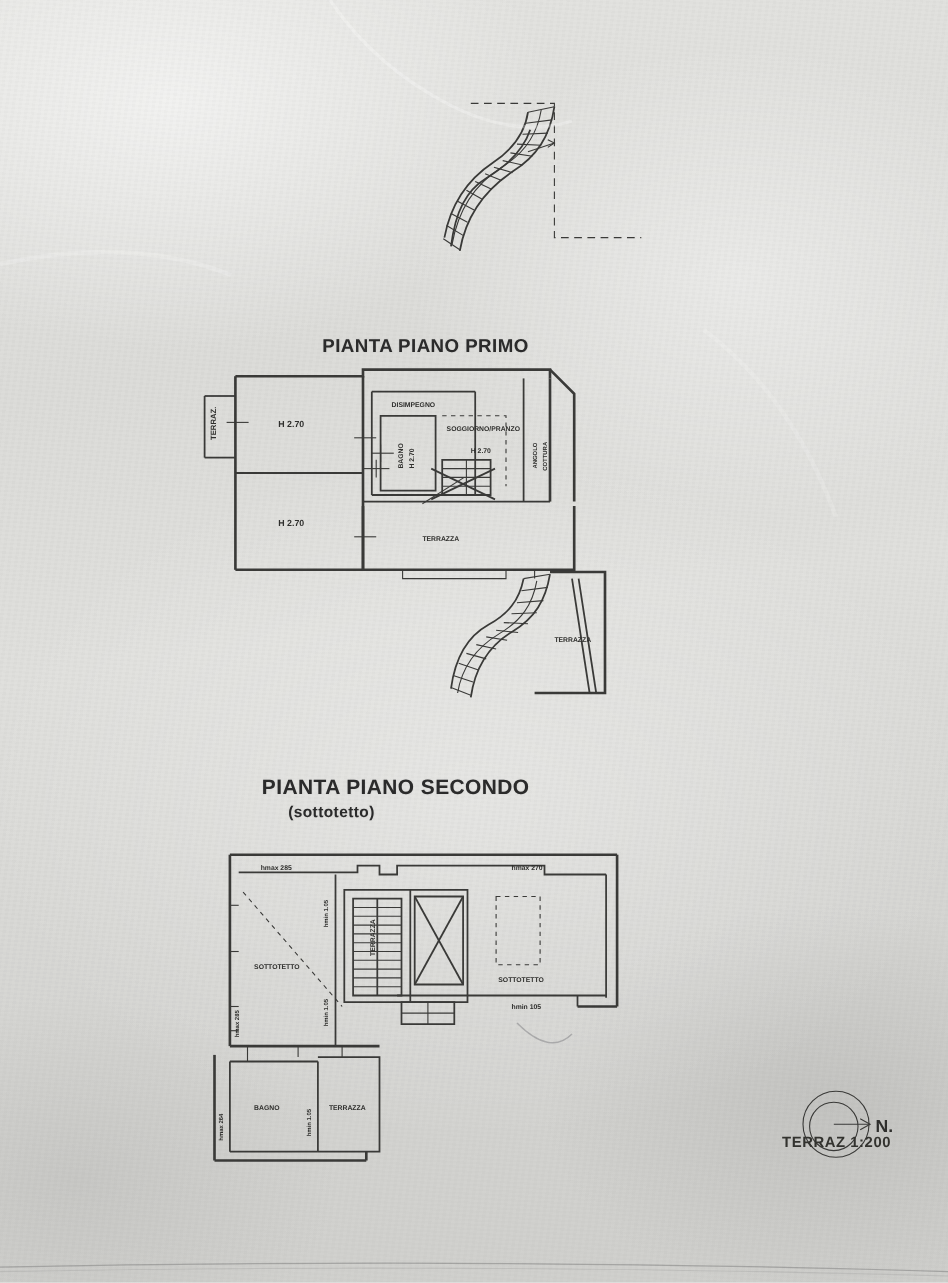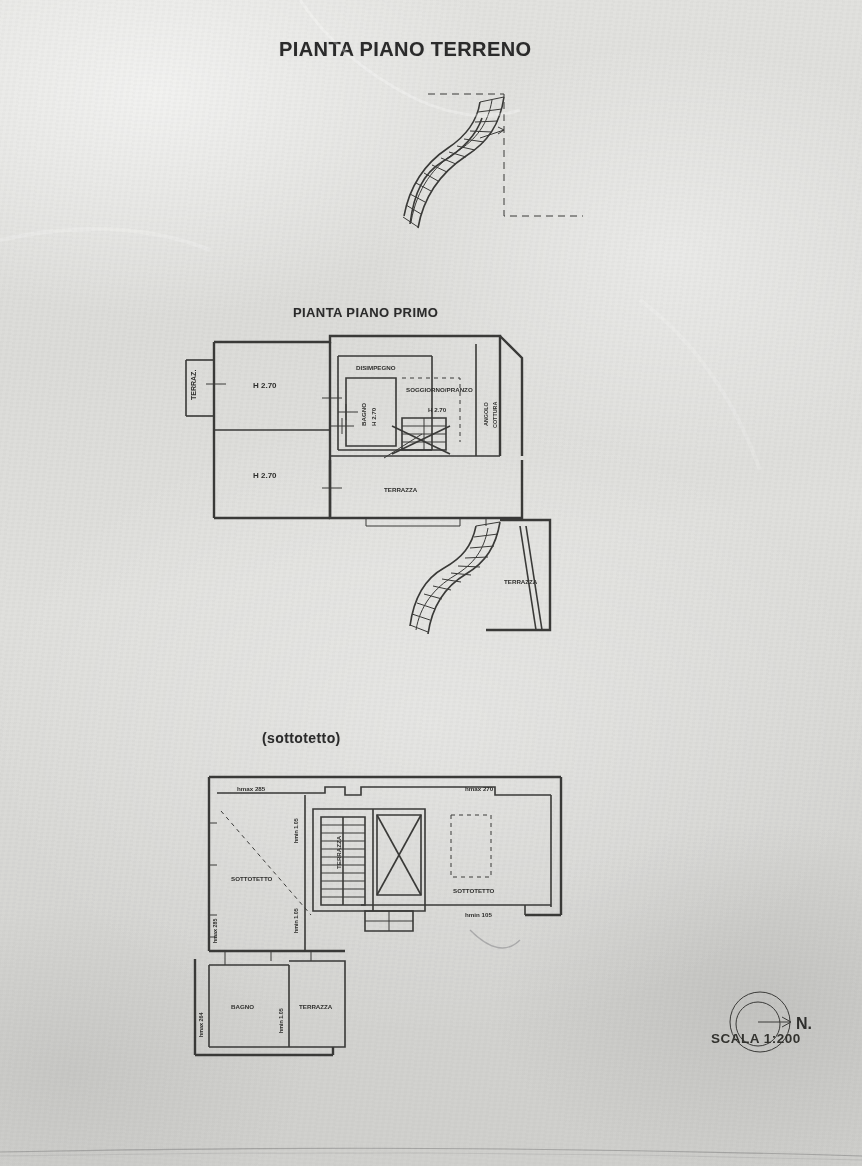--- a/index.html
+++ b/index.html
@@ -32,21 +32,21 @@
 
   .title{
     position:absolute;
     color:#2b2b2b;
     font-weight:bold;
     letter-spacing:.4px;
     white-space:nowrap;
     text-shadow:0 0 1px rgba(120,120,120,.35);
   }
   #t-terreno{left:279px;top:38px;font-size:20px;}
-  #t-primo{left:293px;top:305px;font-size:13px;}
+  #t-primo{left:293px;top:305px;font-size:17px;}
   #t-secondo{left:238px;top:706px;font-size:19px;}
   #t-sottotetto{left:262px;top:730px;font-size:14px;}
 
   .planwrap{position:absolute;}
   #plan-ground{left:380px;top:80px;width:230px;height:180px;}
   #plan-first{left:170px;top:330px;width:430px;height:330px;}
   #plan-second{left:165px;top:765px;width:440px;height:300px;}
   #compass{right:30px;bottom:108px;position:absolute;width:110px;height:70px;}
   #scala{
     position:absolute;left:711px;top:1031px;
@@ -66,22 +66,22 @@
   .s6{font-size:6.2px;}
   .s7{font-size:7px;}
   .s8{font-size:8px;}
   .s5{font-size:5.4px;}
 </style>
 </head>
 <body>
 
 <div id="sheet">
 
-  <div class="title" id="t-terreno">PIANTA PIANO TERRENO</div>
   <div class="title" id="t-primo">PIANTA PIANO PRIMO</div>
+  <div class="title" id="t-secondo">PIANTA PIANO SECONDO</div>
   <div class="title" id="t-sottotetto">(sottotetto)</div>
 
   <div class="planwrap" id="plan-ground">
     <svg width="230" height="180" viewBox="0 0 230 180">
 
       <path class="ln thin dash" d="M48 14 L124 14 L124 136 L203 136"></path>
 
       <path class="ln med" d="M124 17 C120 44, 108 62, 86 76 C62 92, 44 114, 38 148"></path>
       <path class="ln med" d="M124 44 C118 62, 104 76, 84 88 C66 99, 56 118, 52 150" transform="translate(-22,-6)"></path>
 
@@ -303,21 +303,21 @@
   <div id="compass">
     <svg width="110" height="70" viewBox="0 0 110 70">
       <circle class="ln thin" cx="38" cy="34" r="30"></circle>
       <circle class="ln thin" cx="36" cy="36" r="22"></circle>
       <line class="ln thin" x1="36" y1="34" x2="68" y2="34"></line>
       <path class="ln thin" d="M60 29 L69 34 L60 39"></path>
       <text class="lbl" style="font-size:16px;" x="74" y="41">N.</text>
     </svg>
   </div>
 
-  <div id="scala">SCALA 1:200</div>
+  <div id="scala">TERRAZ 1:200</div>
 
   <svg id="creases" width="862" height="1166" viewBox="0 0 862 1166">
     <path d="M0 1152 Q430 1143 862 1156" stroke="#9a9a98" stroke-width="1.1" fill="none" opacity=".8"></path>
     <path d="M0 1156 Q430 1148 862 1160" stroke="#b4b4b2" stroke-width="1" fill="none" opacity=".6"></path>
     <path d="M300 0 Q340 60 410 96 Q470 126 520 110" stroke="#ffffff" stroke-width="3" fill="none" opacity=".28"></path>
     <path d="M0 240 Q120 214 210 250" stroke="#ffffff" stroke-width="4" fill="none" opacity=".2"></path>
     <path d="M640 300 Q720 360 760 470" stroke="#ffffff" stroke-width="4" fill="none" opacity=".16"></path>
     <path d="M470 930 Q500 960 520 940" stroke="#86868a" stroke-width="1.3" fill="none" opacity=".55"></path>
   </svg>
 

